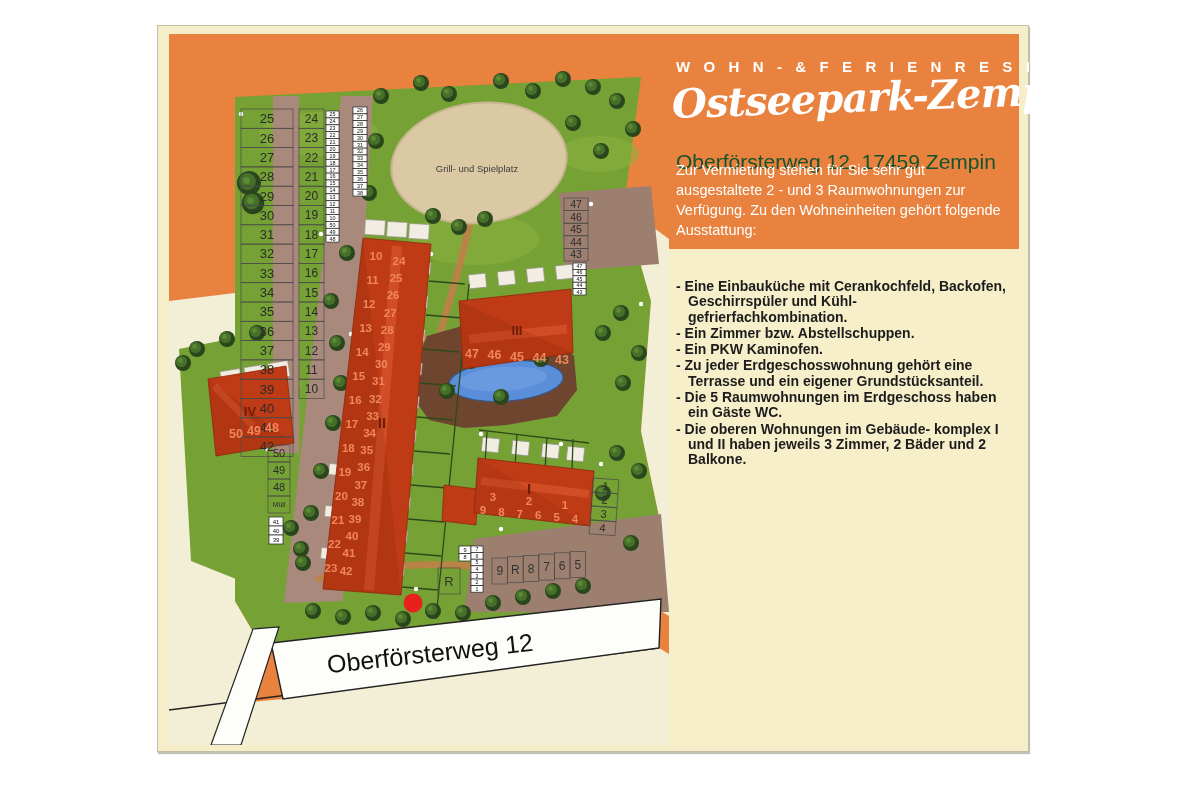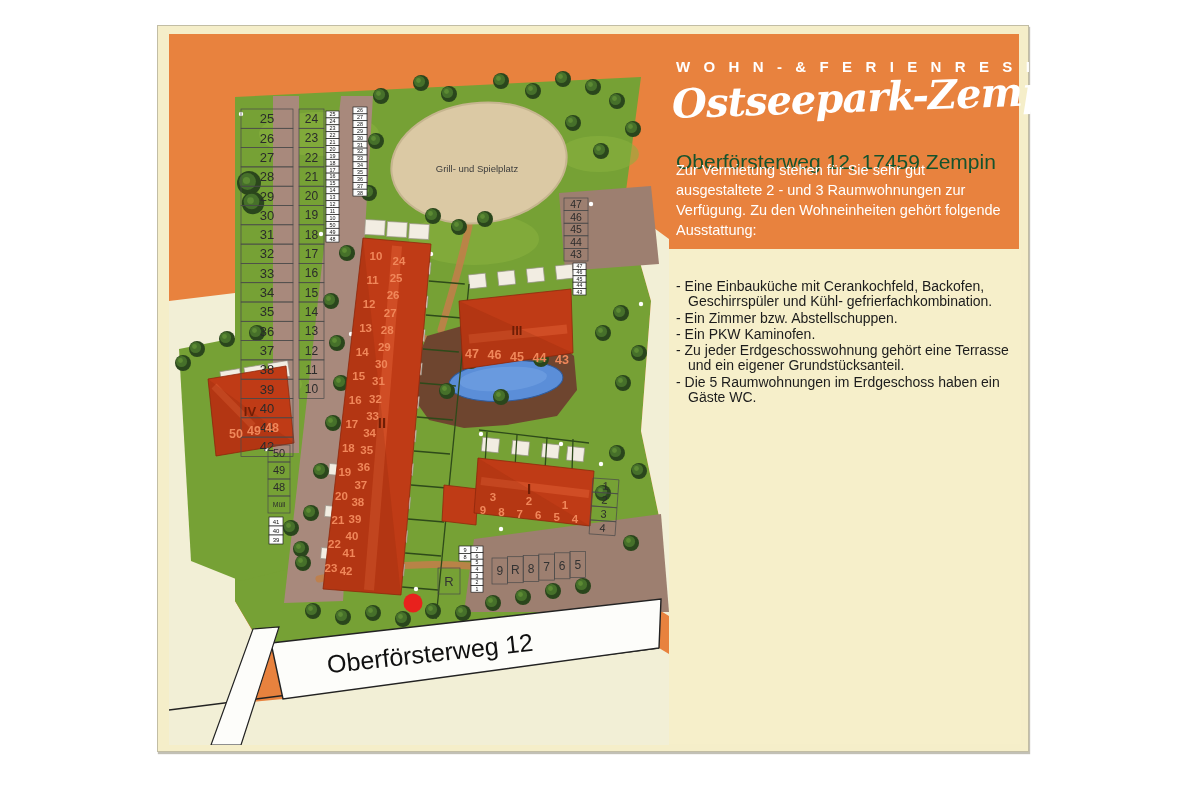--- a/index.html
+++ b/index.html
@@ -6,21 +6,21 @@
   body{width:1200px;height:800px;background:#ffffff;font-family:"Liberation Sans",sans-serif;position:relative;overflow:hidden;}
   .card{position:absolute;left:157px;top:25px;width:872px;height:727px;background:#f5eec9;border:1px solid #c2bda4;box-sizing:border-box;box-shadow:1px 2px 1px rgba(120,115,90,.45);}
   .orange-panel{position:absolute;left:11px;top:8px;right:9px;bottom:9px;background:#e8823e;}
   svg.site{position:absolute;left:11px;top:8px;width:500px;height:711px;font-family:"Liberation Sans",sans-serif;}
   .rc-sub{position:absolute;left:518px;top:32px;width:345px;color:#ffffff;font-size:15px;font-weight:bold;letter-spacing:4.6px;white-space:nowrap;}
   .rc-title{position:absolute;left:514px;top:48px;width:350px;color:#ffffff;font-family:"DejaVu Serif",serif;font-style:italic;font-weight:bold;font-size:40px;letter-spacing:-1px;transform:rotate(-2deg);white-space:nowrap;}
   .rc-addr{position:absolute;left:518px;top:124px;width:345px;color:#14532d;font-size:21px;white-space:nowrap;}
   .rc-intro{position:absolute;left:518px;top:134px;width:330px;color:#ffffff;font-size:14.5px;line-height:1.38;}
   .cream-panel{position:absolute;left:511px;top:223px;width:352px;height:495px;background:#f6efca;}
   ul.features{position:absolute;left:7px;top:30px;width:336px;margin:0;padding:0;list-style:none;color:#1c1c1c;font-size:14px;line-height:15.3px;}
-  ul.features li{margin:0 0 1px 0;padding-left:12px;text-indent:-12px;}
+  ul.features li{margin:0 0 1px 0;padding-left:12px;text-indent:-12px;font-weight:bold;}
 </style>
 </head>
 <body>
 
 <div class="card">
   <div class="orange-panel"></div>
 
   <svg class="site" viewBox="0 0 500 711">
 
     <polygon points="0,267 66,259 66,567 94,615 67,711 0,711" fill="#f2efd6"></polygon>
@@ -616,15 +616,16 @@
   <div class="rc-addr">Oberförsterweg 12, 17459 Zempin</div>
   <div class="rc-intro">Zur Vermietung stehen für Sie sehr gut ausgestaltete 2 - und 3 Raumwohnungen zur Verfügung. Zu den Wohneinheiten gehört folgende Ausstattung:</div>
 
   <div class="cream-panel">
     <ul class="features">
         <li>- Eine Einbauküche mit Cerankochfeld, Backofen, Geschirrspüler und Kühl- gefrierfachkombination.</li>
         <li>- Ein Zimmer bzw. Abstellschuppen.</li>
         <li>- Ein PKW Kaminofen.</li>
         <li>- Zu jeder Erdgeschosswohnung gehört eine Terrasse und ein eigener Grundstücksanteil.</li>
         <li>- Die 5 Raumwohnungen im Erdgeschoss haben ein Gäste WC.</li>
+        <li>- Die oberen Wohnungen im Gebäude- komplex I und II haben jeweils 3 Zimmer, 2 Bäder und 2 Balkone.</li>
       </ul>
   </div>
 </div>
 
 </body></html>

